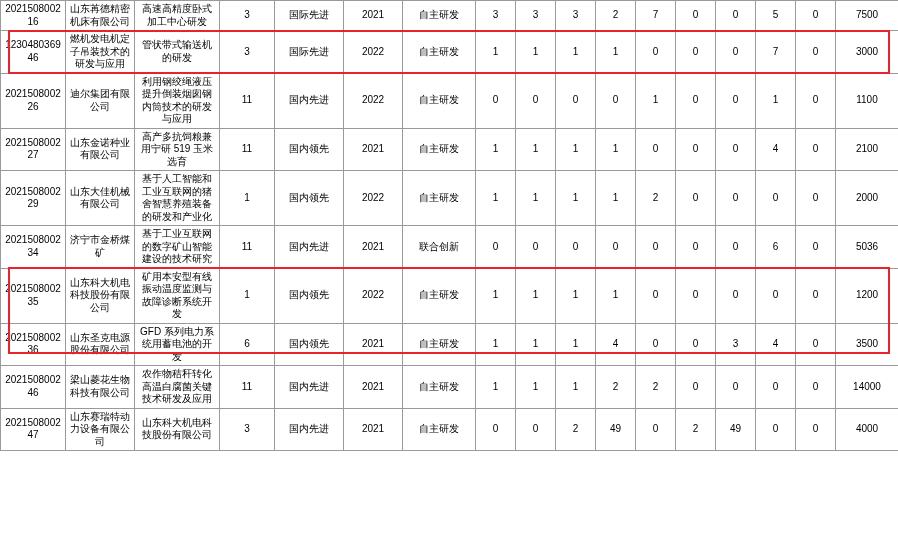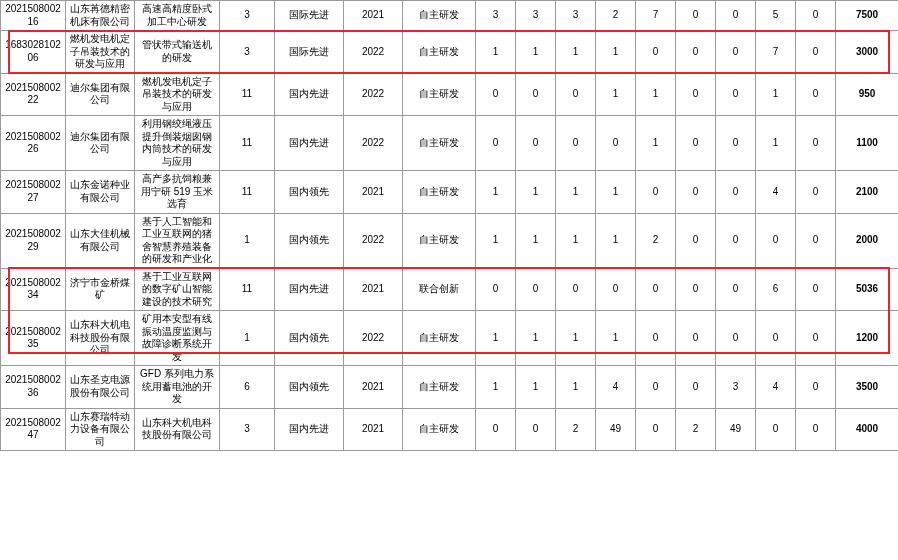--- a/index.html
+++ b/index.html
@@ -36,21 +36,21 @@
     overflow: hidden;
   }
   td.c-id      { width: 58px; }
   td.c-org     { width: 62px; text-align: center; }
   td.c-proj    { width: 78px; text-align: left; }
   td.c-n1      { width: 48px; }
   td.c-level   { width: 62px; margin-top: 12px; }
   td.c-year    { width: 52px; margin-top: 48px; }
   td.c-mode    { width: 66px; }
   td.c-s       { width: 33px; }
-  td.c-money   { width: 56px; font-weight: bold; }
+  td.c-money   { width: 56px; }
 
   .row-top-clip td { border-top: none; }
 
   
   .hl {
     position: absolute;
     border: 2px solid #e8232a;
     pointer-events: none;
     box-sizing: border-box;
   }
@@ -74,58 +74,39 @@
           <td class="c-s">3</td>
           <td class="c-s">2</td>
           <td class="c-s">7</td>
           <td class="c-s">0</td>
           <td class="c-s">0</td>
           <td class="c-s">5</td>
           <td class="c-s">0</td>
           <td class="c-money">7500</td>
         </tr>
         <tr>
-          <td class="c-id">168302810206</td>
+          <td class="c-id">123048036946</td>
           <td class="c-org">燃机发电机定子吊装技术的研发与应用</td>
           <td class="c-proj">管状带式输送机的研发</td>
           <td class="c-n1">3</td>
           <td class="c-level">国际先进</td>
           <td class="c-year">2022</td>
           <td class="c-mode">自主研发</td>
           <td class="c-s">1</td>
           <td class="c-s">1</td>
           <td class="c-s">1</td>
           <td class="c-s">1</td>
           <td class="c-s">0</td>
           <td class="c-s">0</td>
           <td class="c-s">0</td>
           <td class="c-s">7</td>
           <td class="c-s">0</td>
           <td class="c-money">3000</td>
         </tr>
         <tr>
-          <td class="c-id">202150800222</td>
-          <td class="c-org">迪尔集团有限公司</td>
-          <td class="c-proj">燃机发电机定子吊装技术的研发与应用</td>
-          <td class="c-n1">11</td>
-          <td class="c-level">国内先进</td>
-          <td class="c-year">2022</td>
-          <td class="c-mode">自主研发</td>
-          <td class="c-s">0</td>
-          <td class="c-s">0</td>
-          <td class="c-s">0</td>
-          <td class="c-s">1</td>
-          <td class="c-s">1</td>
-          <td class="c-s">0</td>
-          <td class="c-s">0</td>
-          <td class="c-s">1</td>
-          <td class="c-s">0</td>
-          <td class="c-money">950</td>
-        </tr>
-        <tr>
           <td class="c-id">202150800226</td>
           <td class="c-org">迪尔集团有限公司</td>
           <td class="c-proj">利用钢绞绳液压提升倒装烟囱钢内筒技术的研发与应用</td>
           <td class="c-n1">11</td>
           <td class="c-level">国内先进</td>
           <td class="c-year">2022</td>
           <td class="c-mode">自主研发</td>
           <td class="c-s">0</td>
           <td class="c-s">0</td>
           <td class="c-s">0</td>
@@ -224,20 +205,39 @@
           <td class="c-s">1</td>
           <td class="c-s">1</td>
           <td class="c-s">1</td>
           <td class="c-s">4</td>
           <td class="c-s">0</td>
           <td class="c-s">0</td>
           <td class="c-s">3</td>
           <td class="c-s">4</td>
           <td class="c-s">0</td>
           <td class="c-money">3500</td>
+        </tr>
+        <tr>
+          <td class="c-id">202150800246</td>
+          <td class="c-org">梁山菱花生物科技有限公司</td>
+          <td class="c-proj">农作物秸秆转化高温白腐菌关键技术研发及应用</td>
+          <td class="c-n1">11</td>
+          <td class="c-level">国内先进</td>
+          <td class="c-year">2021</td>
+          <td class="c-mode">自主研发</td>
+          <td class="c-s">1</td>
+          <td class="c-s">1</td>
+          <td class="c-s">1</td>
+          <td class="c-s">2</td>
+          <td class="c-s">2</td>
+          <td class="c-s">0</td>
+          <td class="c-s">0</td>
+          <td class="c-s">0</td>
+          <td class="c-s">0</td>
+          <td class="c-money">14000</td>
         </tr>
         <tr>
           <td class="c-id">202150800247</td>
           <td class="c-org">山东赛瑞特动力设备有限公司</td>
           <td class="c-proj">山东科大机电科技股份有限公司</td>
           <td class="c-n1">3</td>
           <td class="c-level">国内先进</td>
           <td class="c-year">2021</td>
           <td class="c-mode">自主研发</td>
           <td class="c-s">0</td>

